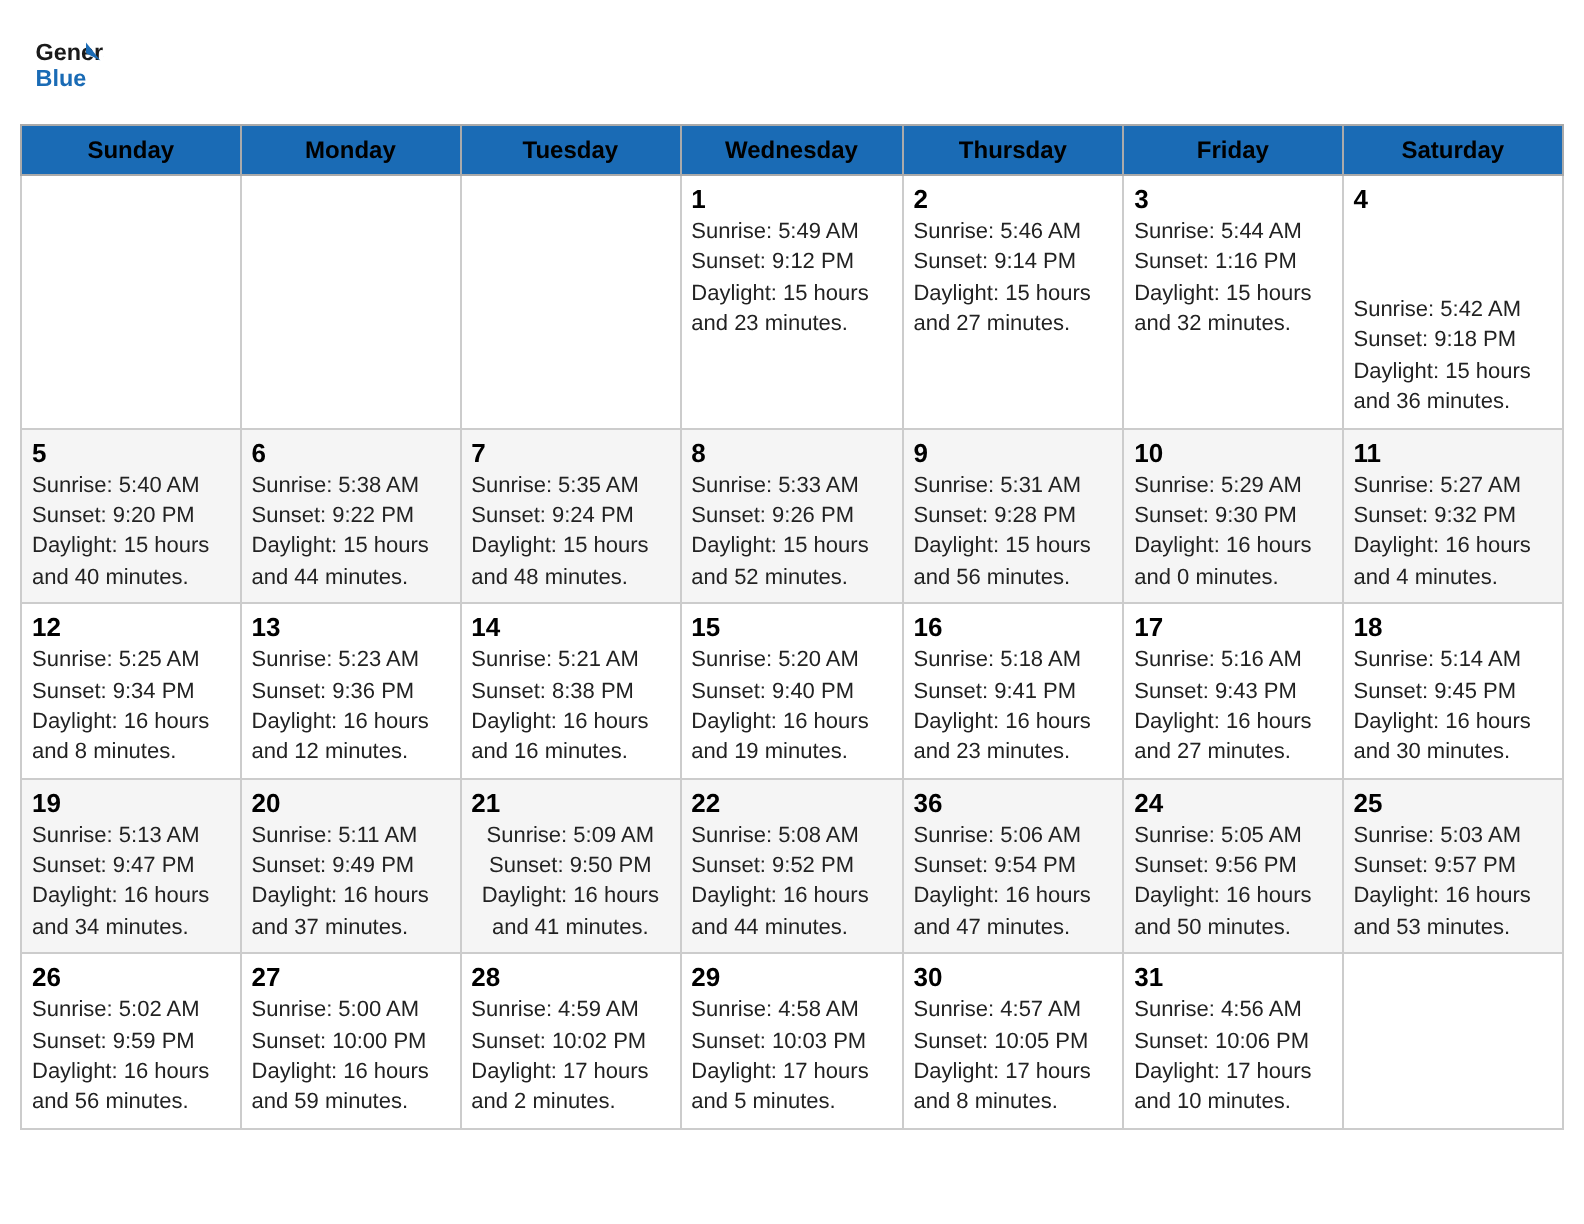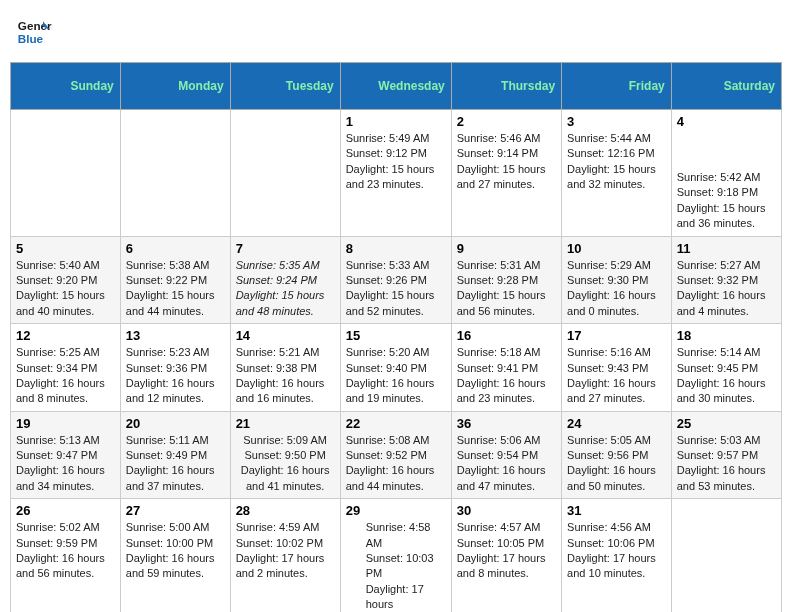--- a/index.html
+++ b/index.html
@@ -38,23 +38,23 @@
       font-size: 15px;
       color: #333;
     }
     .calendar {
       width: 100%;
       border-collapse: collapse;
       font-size: 11px;
     }
     .calendar th {
       background: #1a6bb5;
-      color: #86efac;
-      text-align: right;
-      padding: 16px 6px;
+      color: #000000;
+      text-align: center;
+      padding: 5px 6px;
       font-size: 12px;
       font-weight: bold;
       border: 1px solid #aaa;
     }
     .calendar td {
       border: 1px solid #ccc;
       vertical-align: top;
       padding: 4px 5px;
       width: 113px;
       min-height: 80px;
@@ -121,21 +121,21 @@
         <td>
           <div class="day-number">2</div>
           <div class="day-info" style="white-space: pre-line;">Sunrise: 5:46 AM
 Sunset: 9:14 PM
 Daylight: 15 hours
 and 27 minutes.</div>
         </td>
         <td>
           <div class="day-number">3</div>
           <div class="day-info" style="white-space: pre-line;">Sunrise: 5:44 AM
-Sunset: 12:16 PM
+Sunset: 1:16 PM
 Daylight: 15 hours
 and 32 minutes.</div>
         </td>
         <td>
           <div class="day-number">4</div>
           <div class="day-info" style="white-space: pre-line; margin-top: 41px;">Sunrise: 5:42 AM
 Sunset: 9:18 PM
 Daylight: 15 hours
 and 36 minutes.</div>
         </td>
@@ -150,21 +150,21 @@
         </td>
         <td>
           <div class="day-number">6</div>
           <div class="day-info" style="white-space: pre-line;">Sunrise: 5:38 AM
 Sunset: 9:22 PM
 Daylight: 15 hours
 and 44 minutes.</div>
         </td>
         <td>
           <div class="day-number">7</div>
-          <div class="day-info" style="white-space: pre-line; font-style: italic;">Sunrise: 5:35 AM
+          <div class="day-info" style="white-space: pre-line;">Sunrise: 5:35 AM
 Sunset: 9:24 PM
 Daylight: 15 hours
 and 48 minutes.</div>
         </td>
         <td>
           <div class="day-number">8</div>
           <div class="day-info" style="white-space: pre-line;">Sunrise: 5:33 AM
 Sunset: 9:26 PM
 Daylight: 15 hours
 and 52 minutes.</div>
@@ -202,21 +202,21 @@
         <td>
           <div class="day-number">13</div>
           <div class="day-info" style="white-space: pre-line;">Sunrise: 5:23 AM
 Sunset: 9:36 PM
 Daylight: 16 hours
 and 12 minutes.</div>
         </td>
         <td>
           <div class="day-number">14</div>
           <div class="day-info" style="white-space: pre-line;">Sunrise: 5:21 AM
-Sunset: 9:38 PM
+Sunset: 8:38 PM
 Daylight: 16 hours
 and 16 minutes.</div>
         </td>
         <td>
           <div class="day-number">15</div>
           <div class="day-info" style="white-space: pre-line;">Sunrise: 5:20 AM
 Sunset: 9:40 PM
 Daylight: 16 hours
 and 19 minutes.</div>
         </td>
@@ -310,21 +310,21 @@
         </td>
         <td>
           <div class="day-number">28</div>
           <div class="day-info" style="white-space: pre-line;">Sunrise: 4:59 AM
 Sunset: 10:02 PM
 Daylight: 17 hours
 and 2 minutes.</div>
         </td>
         <td>
           <div class="day-number">29</div>
-          <div class="day-info" style="white-space: pre-line; margin-left: 20px;">Sunrise: 4:58 AM
+          <div class="day-info" style="white-space: pre-line;">Sunrise: 4:58 AM
 Sunset: 10:03 PM
 Daylight: 17 hours
 and 5 minutes.</div>
         </td>
         <td>
           <div class="day-number">30</div>
           <div class="day-info" style="white-space: pre-line;">Sunrise: 4:57 AM
 Sunset: 10:05 PM
 Daylight: 17 hours
 and 8 minutes.</div>

